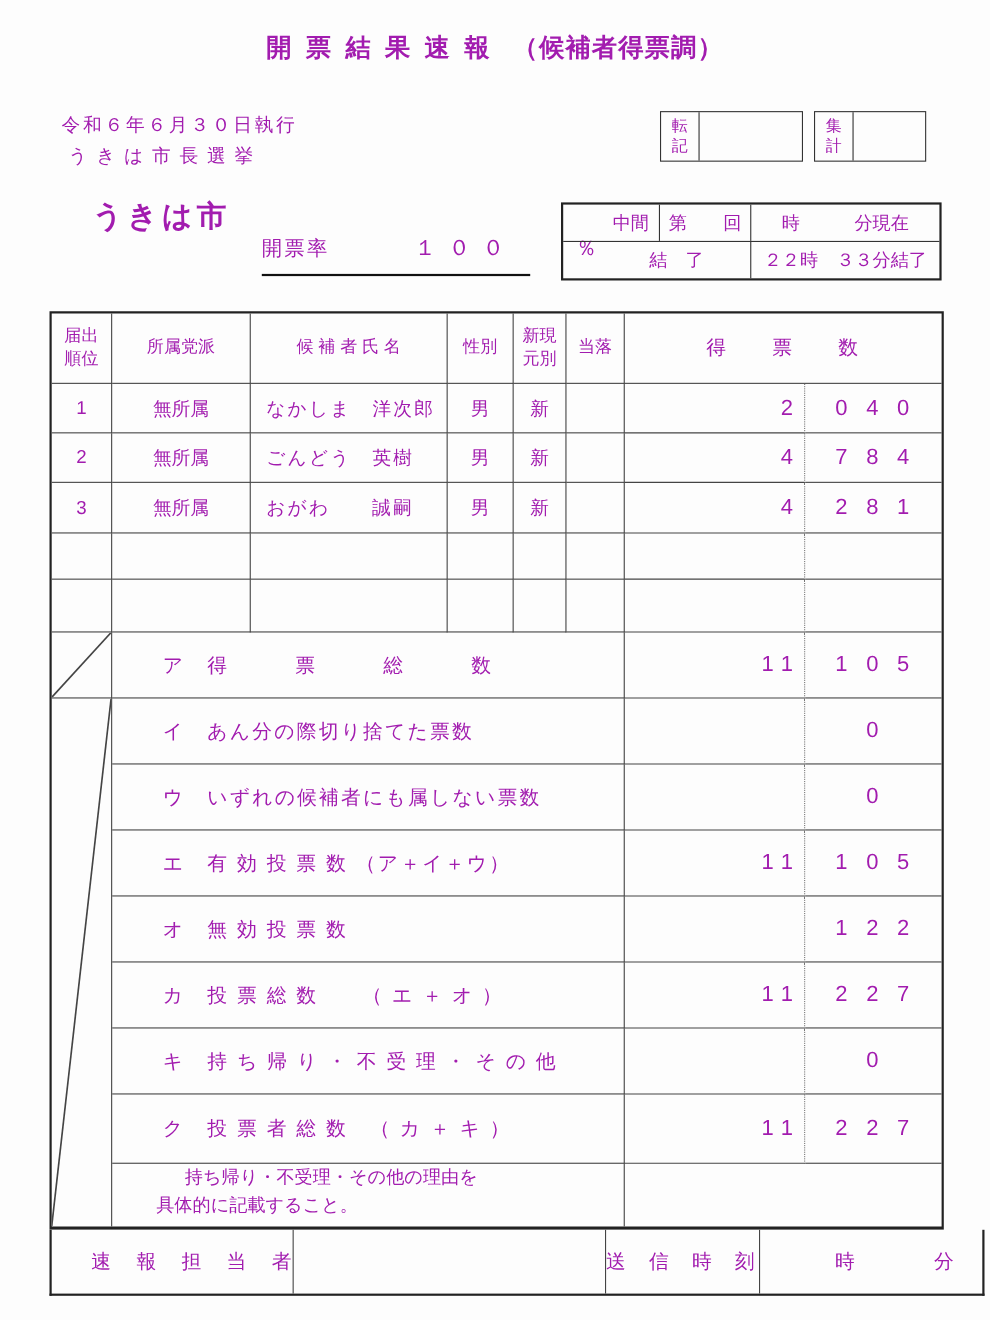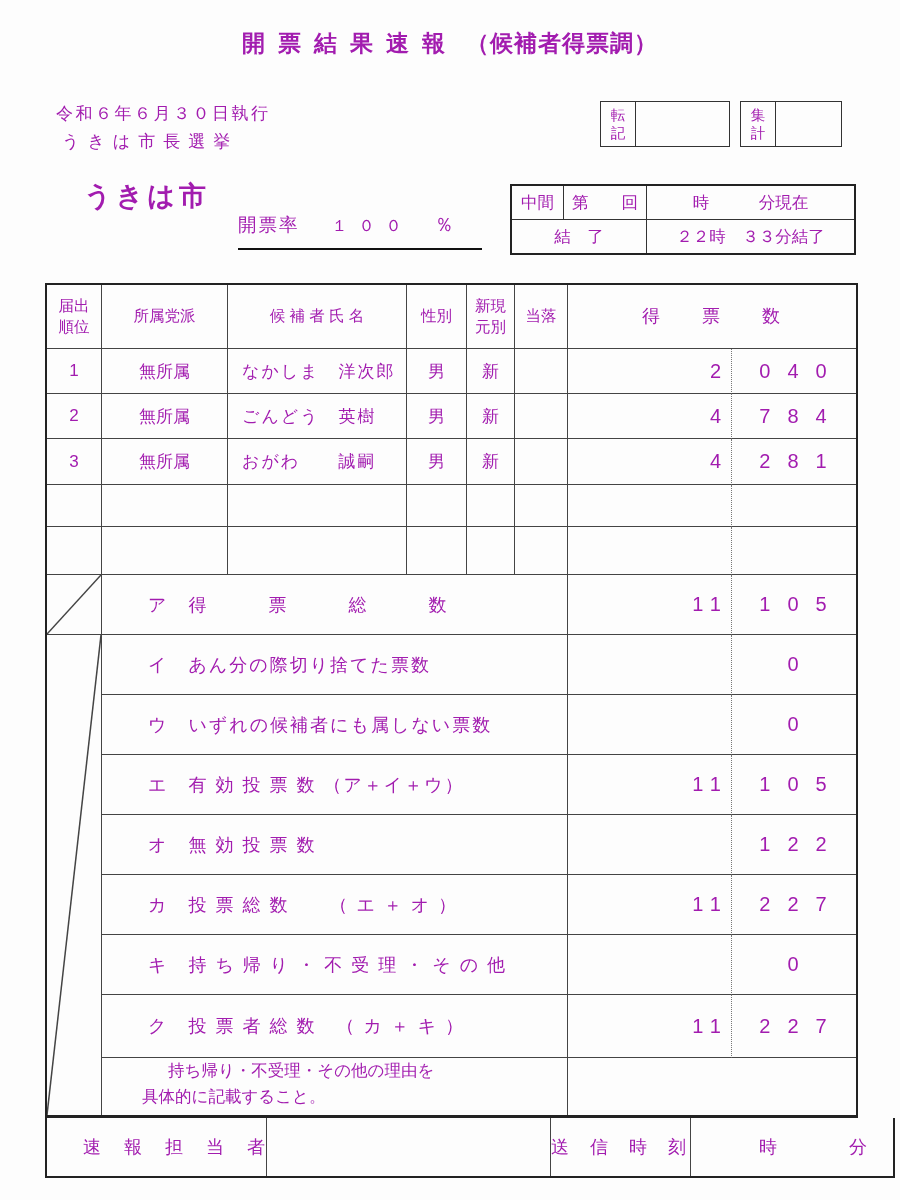--- a/index.html
+++ b/index.html
@@ -13,26 +13,26 @@
   .title .sub{letter-spacing:1px;margin-left:8px;}
   .exec-date{position:absolute;left:56px;top:102px;font-size:17px;letter-spacing:2.5px;}
   .election-name{position:absolute;left:62px;top:130px;font-size:17px;letter-spacing:8px;}
   .transfer-wrap{position:absolute;left:600px;top:101px;display:flex;gap:10px;}
   .tbox{display:flex;height:46px;border:1.5px solid #333;box-sizing:border-box;}
   .tbox .tlabel{width:34px;border-right:1.5px solid #333;display:flex;align-items:center;justify-content:center;font-size:14.5px;}
   .tbox .tval{flex:1;}
   .tbox1{width:130px;gap:28px;} .tbox2{width:102px;}
   .wrap1{display:inline-block;width:1.1em;word-break:break-all;line-height:1.25;text-align:center;}
   .city{position:absolute;left:84px;top:178px;font-size:27px;font-weight:bold;letter-spacing:4px;}
-  .turnout{position:absolute;left:238px;top:212px;width:244px;border-bottom:2.5px solid #111;padding-bottom:10px;display:flex;align-items:baseline;white-space:nowrap;}
+  .turnout{position:absolute;left:238px;top:212px;width:244px;border-bottom:2.5px solid #111;padding-bottom:10px;display:flex;align-items:baseline;white-space:nowrap;gap:32px;}
   .turnout .tn-label{font-size:18.5px;letter-spacing:2px;}
-  .turnout .tn-value{font-size:16px;letter-spacing:11px;margin-left:32px;}
+  .turnout .tn-value{font-size:20px;letter-spacing:11px;margin-left:45px;}
   .turnout .tn-unit{font-size:19px;margin-left:22px;}
   .status-box{position:absolute;left:510px;top:184px;width:346px;border:2px solid #222;box-sizing:border-box;font-size:16.5px;}
-  .sb-row{display:flex;height:33px;}
+  .sb-row{display:flex;height:33px;padding-left:36px;}
   .sb-row.first{border-bottom:1.5px solid #333;}
   .sb-cell{display:flex;align-items:center;justify-content:center;box-sizing:border-box;white-space:nowrap;}
   .sb-br{border-right:1.5px solid #333;}
   
   .main-table{
     position:absolute;left:45px;top:283px;box-sizing:content-box;
     border:2px solid #222;border-bottom-width:3px;
     display:grid;
     grid-template-columns:55px 126px 179px 60px 48px 53px 164px 124px;
     grid-template-rows:64px 45px 45px 46px 42px 48px 60px 60px 60px 60px 60px 60px 60px 63px 57px;

